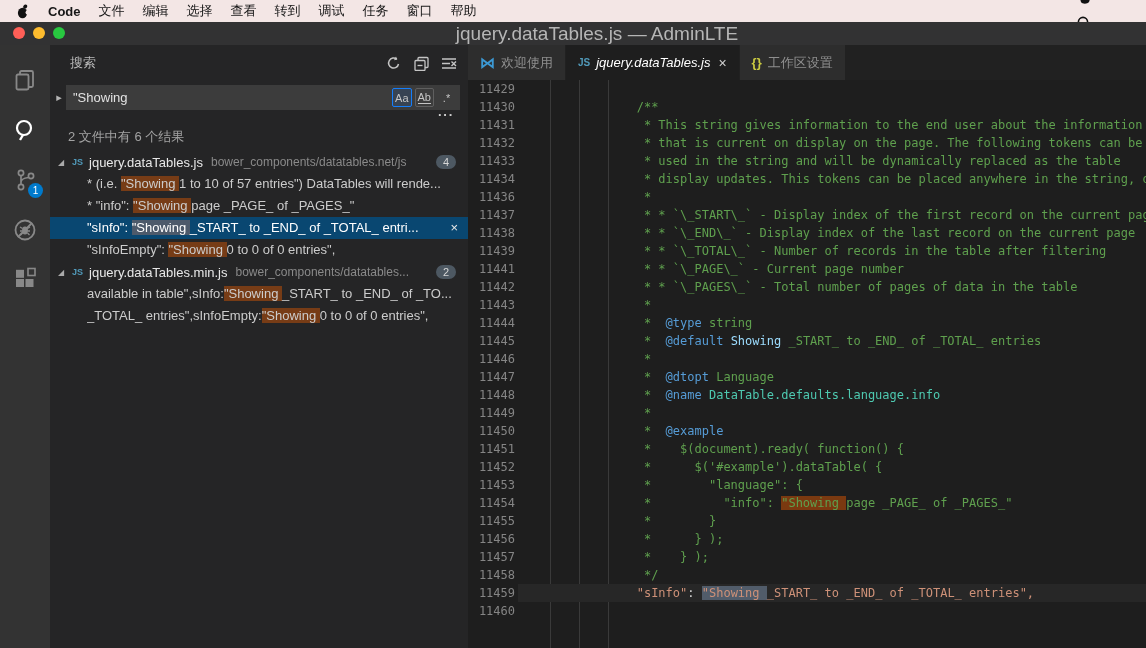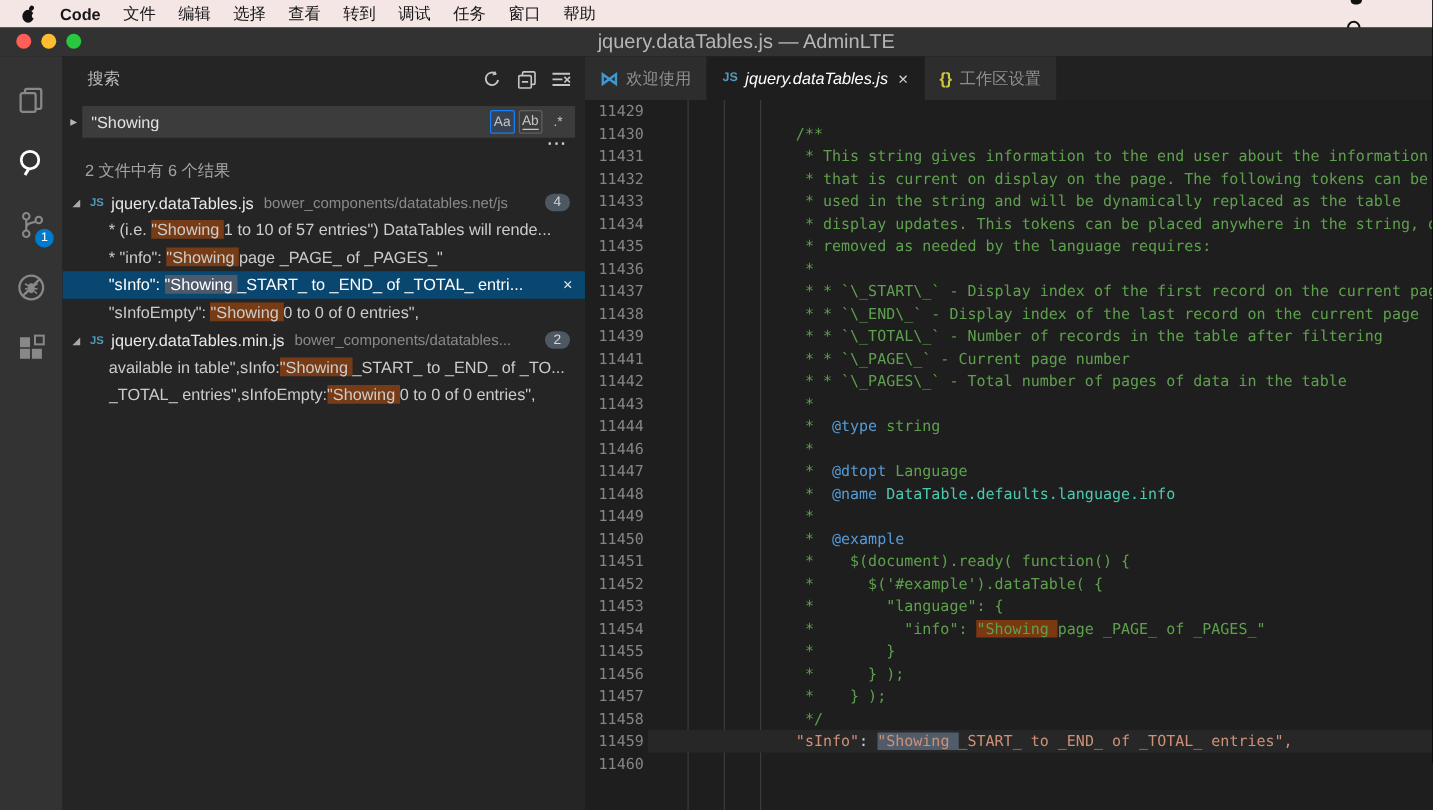--- a/index.html
+++ b/index.html
@@ -25,21 +25,21 @@
   .glyph { font-size:14px; line-height:16px; }
   .clock { font-size:13px; padding-left:2px; }
   
   #titlebar {
     height:23px; background:#323233; position:relative; display:flex; align-items:center; justify-content:center;
   }
   .tl { position:absolute; top:5px; width:12px; height:12px; border-radius:50%; }
   .tl.red { left:13px; background:#ff5f57; }
   .tl.yellow { left:33px; background:#febc2e; }
   .tl.green { left:53px; background:#28c840; }
-  #window-title { color:#b6b6b6; font-size:16px;margin-left:48px; }
+  #window-title { color:#b6b6b6; font-size:19px;margin-left:48px; }
   
   #main { display:flex; height:603px; }
   
   #activitybar { width:50px; background:#333333; display:flex; flex-direction:column; align-items:center; padding-top:10px; }
   .ab-item { width:50px; height:50px; display:flex; align-items:center; justify-content:center; position:relative; }
   .ab-item svg { opacity:.62; }
   .ab-item.active svg { opacity:1; }
   .ab-badge {
     position:absolute; right:7px; bottom:7px; background:#007acc; color:#fff;
     width:15px; height:15px; border-radius:50%; font-size:10px; display:flex; align-items:center; justify-content:center;
@@ -375,29 +375,29 @@
         <div class="guide" style="left:82px;"></div>
         <div class="guide" style="left:111px;"></div>
         <div class="guide" style="left:140px;"></div>
         <div id="code-lines">
             <div class="erow"><span class="lnum">11429</span><span class="ltext"></span></div>
             <div class="erow"><span class="lnum">11430</span><span class="ltext"><span class="sg cm">            /**</span></span></div>
             <div class="erow"><span class="lnum">11431</span><span class="ltext"><span class="sg cm">             * This string gives information to the end user about the information that</span></span></div>
             <div class="erow"><span class="lnum">11432</span><span class="ltext"><span class="sg cm">             * that is current on display on the page. The following tokens can be</span></span></div>
             <div class="erow"><span class="lnum">11433</span><span class="ltext"><span class="sg cm">             * used in the string and will be dynamically replaced as the table</span></span></div>
             <div class="erow"><span class="lnum">11434</span><span class="ltext"><span class="sg cm">             * display updates. This tokens can be placed anywhere in the string, or</span></span></div>
-            <div class="erow"><span class="lnum">11435</span><span class="ltext"><span class="sg cm">             * removed as needed by the language requires:</span></span></div>
             <div class="erow"><span class="lnum">11436</span><span class="ltext"><span class="sg cm">             *</span></span></div>
             <div class="erow"><span class="lnum">11437</span><span class="ltext"><span class="sg cm">             * * `\_START\_` - Display index of the first record on the current page</span></span></div>
             <div class="erow"><span class="lnum">11438</span><span class="ltext"><span class="sg cm">             * * `\_END\_` - Display index of the last record on the current page</span></span></div>
             <div class="erow"><span class="lnum">11439</span><span class="ltext"><span class="sg cm">             * * `\_TOTAL\_` - Number of records in the table after filtering</span></span></div>
             <div class="erow"><span class="lnum">11441</span><span class="ltext"><span class="sg cm">             * * `\_PAGE\_` - Current page number</span></span></div>
             <div class="erow"><span class="lnum">11442</span><span class="ltext"><span class="sg cm">             * * `\_PAGES\_` - Total number of pages of data in the table</span></span></div>
             <div class="erow"><span class="lnum">11443</span><span class="ltext"><span class="sg cm">             *</span></span></div>
             <div class="erow"><span class="lnum">11444</span><span class="ltext"><span class="sg cm">             *  </span><span class="sg tag">@type</span><span class="sg cm"> string</span></span></div>
+            <div class="erow"><span class="lnum">11445</span><span class="ltext"><span class="sg cm">             *  </span><span class="sg tag">@default</span><span class="sg cm"> </span><span class="sg pr">Showing</span><span class="sg cm"> _START_ to _END_ of _TOTAL_ entries</span></span></div>
             <div class="erow"><span class="lnum">11446</span><span class="ltext"><span class="sg cm">             *</span></span></div>
             <div class="erow"><span class="lnum">11447</span><span class="ltext"><span class="sg cm">             *  </span><span class="sg tag">@dtopt</span><span class="sg cm"> Language</span></span></div>
             <div class="erow"><span class="lnum">11448</span><span class="ltext"><span class="sg cm">             *  </span><span class="sg tag">@name</span><span class="sg cm"> </span><span class="sg ty">DataTable.defaults.language.info</span></span></div>
             <div class="erow"><span class="lnum">11449</span><span class="ltext"><span class="sg cm">             *</span></span></div>
             <div class="erow"><span class="lnum">11450</span><span class="ltext"><span class="sg cm">             *  </span><span class="sg tag">@example</span></span></div>
             <div class="erow"><span class="lnum">11451</span><span class="ltext"><span class="sg cm">             *    $(document).ready( function() {</span></span></div>
             <div class="erow"><span class="lnum">11452</span><span class="ltext"><span class="sg cm">             *      $('#example').dataTable( {</span></span></div>
             <div class="erow"><span class="lnum">11453</span><span class="ltext"><span class="sg cm">             *        "language": {</span></span></div>
             <div class="erow"><span class="lnum">11454</span><span class="ltext"><span class="sg cm">             *          "info": </span><span class="sg cm hl">"Showing </span><span class="sg cm">page _PAGE_ of _PAGES_"</span></span></div>
             <div class="erow"><span class="lnum">11455</span><span class="ltext"><span class="sg cm">             *        }</span></span></div>

